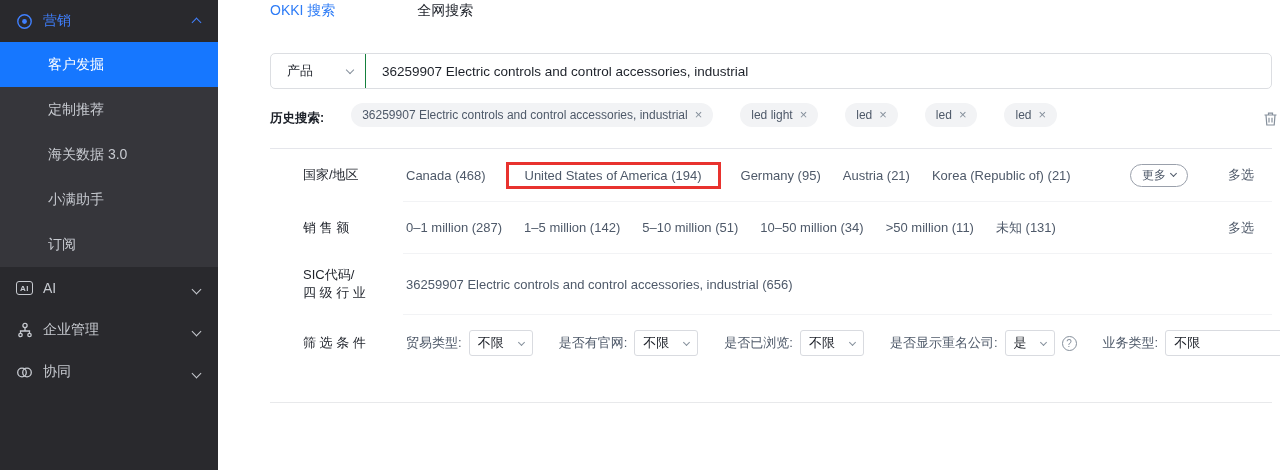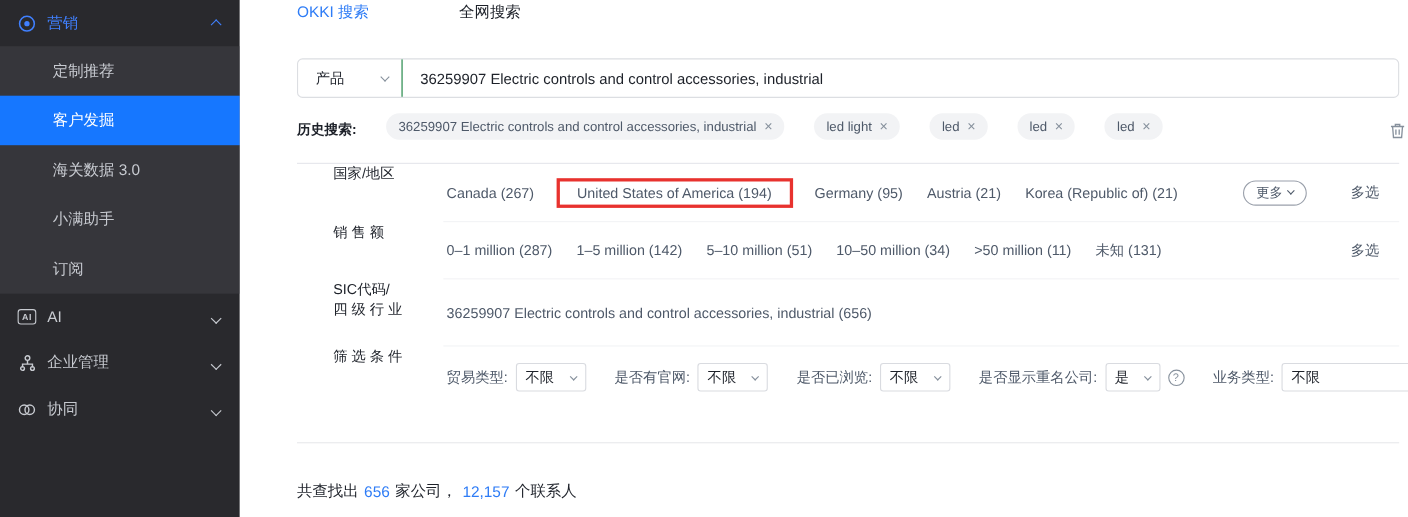--- a/index.html
+++ b/index.html
@@ -31,21 +31,21 @@
   .search-cat .chev { width: 6px; height: 6px; border-color: #86909c; }
   .search-value { flex: 1; border: 0; outline: 0; padding: 0 16px; font-size: 13.5px; color: #1d2129; font-family: inherit; background: transparent; }
 
   .history { position: absolute; left: 52px; top: 103px; width: 1010px; display: flex; align-items: flex-end; gap: 27px; font-size: 12px; }
   .history-label { color: #1d2129; font-weight: bold; font-size: 12.5px; white-space: nowrap; }
   .tag { background: #f2f3f5; border-radius: 13px; padding: 5px 11px; color: #4e5969; display: inline-flex; align-items: center; gap: 7px; white-space: nowrap; cursor: pointer; }
   .tag-close { color: #86909c; font-size: 13px; line-height: 10px; cursor: pointer; }
   .trash-btn { margin-left: auto; cursor: pointer; display: flex; margin-right: 2px; }
 
   .filter-card { position: absolute; left: 52px; top: 148px; width: 1002px; height: 255px; border-top: 1px solid #e5e6eb; border-bottom: 1px solid #e8e9eb; }
-  .frow { display: flex; }
+  .frow { display: flex; align-items: center; }
   .flabel { flex: 0 0 67px; margin-left: 33px; margin-right: 0; font-size: 13px; color: #1d2129; line-height: 18px; }
   .fopts { flex: 1; display: flex; align-items: center; gap: 22px; font-size: 13px; color: #4e5969; margin-left: 36px; padding-right: 18px; }
   .fopt { cursor: pointer; white-space: nowrap; }
   .fopt.annotated { border: 3px solid #e8322e; border-radius: 0; padding: 3px 16px; margin: -3px -2px; }
   .row-divider { margin-left: 133px; border-top: 1px solid #f2f3f5; }
   .more-pill { margin-left: auto; display: inline-flex; align-items: center; gap: 5px; border: 1px solid #9aa0ab; border-radius: 12px; padding: 2px 11px; font-size: 12px; color: #4e5969; cursor: pointer; }
   .more-pill .chev { width: 5px; height: 5px; border-color: #4e5969; }
   .multi-link { margin-left: 18px; cursor: pointer; color: #4e5969; white-space: nowrap; }
   .multi-link.solo { margin-left: auto; }
 
@@ -71,25 +71,25 @@
       <svg width="17" height="17" viewBox="0 0 17 17" fill="none">
         <circle cx="8.5" cy="8.5" r="6.7" stroke="#4080ff" stroke-width="1.4"></circle>
         <circle cx="8.5" cy="8.5" r="2.4" fill="#4080ff"></circle>
       </svg>
     </span>
     <span>营销</span>
     <span class="chev-wrap"><span class="chev up"></span></span>
   </div>
 
   <div class="submenu">
-    <div class="sub-item">
-      <span>定制推荐</span>
-    </div>
     <div class="sub-item active">
       <span>客户发掘</span>
+    </div>
+    <div class="sub-item">
+      <span>定制推荐</span>
     </div>
     <div class="sub-item">
       <span>海关数据 3.0</span>
     </div>
     <div class="sub-item">
       <span>小满助手</span>
     </div>
     <div class="sub-item">
       <span>订阅</span>
     </div>
@@ -172,21 +172,21 @@
         <path d="M6 6.8 V11.5 M9 6.8 V11.5"></path>
       </svg>
     </span>
   </div>
 
   <div class="filter-card">
 
     <div class="frow" style="height:52px">
       <span class="flabel">国家/地区</span>
       <div class="fopts">
-        <span class="fopt">Canada (267)</span>
+        <span class="fopt">Canada (468)</span>
         <span class="fopt annotated">United States of America (194)</span>
         <span class="fopt">Germany (95)</span>
         <span class="fopt">Austria (21)</span>
         <span class="fopt">Korea (Republic of) (21)</span>
         <span class="more-pill">
           <span>更多</span>
           <span class="chev"></span>
         </span>
         <span class="multi-link">多选</span>
       </div>
@@ -255,21 +255,14 @@
           <span class="select-box wide">
             <span>不限</span>
 
           </span>
         </span>
       </div>
     </div>
 
   </div>
 
-  <div class="summary">
-    <span>共查找出</span>
-    <span class="num">656</span>
-    <span>家公司，</span>
-    <span class="num">12,157</span>
-    <span>个联系人</span>
-  </div>
 
 </main>
 
 </body></html>

